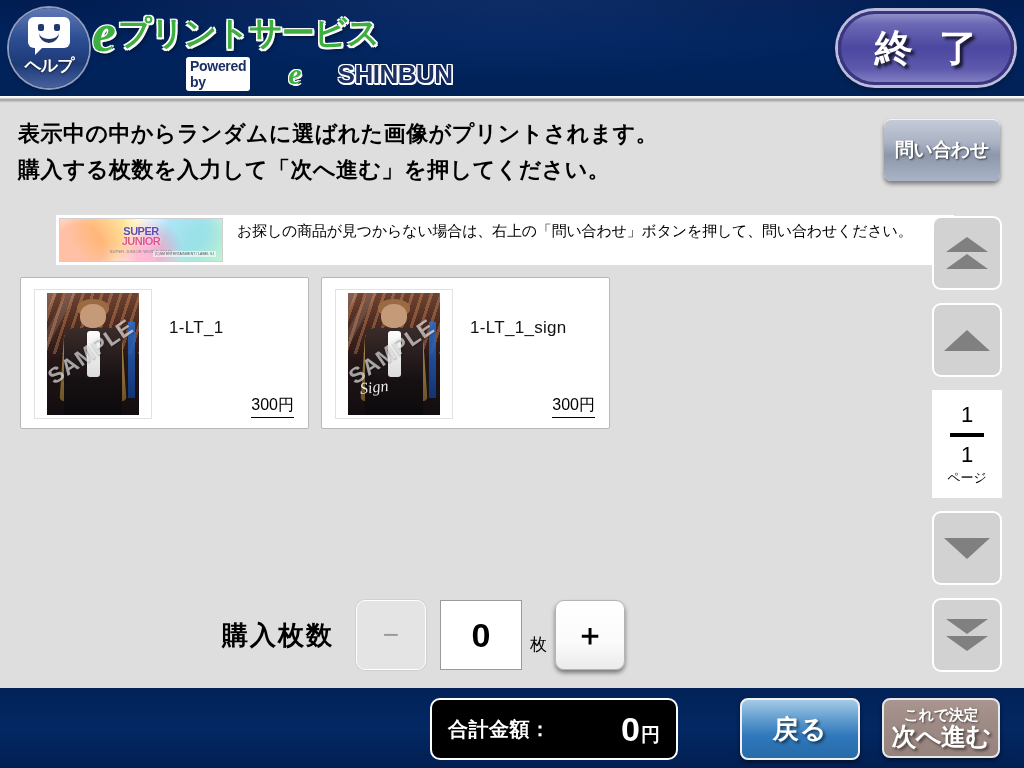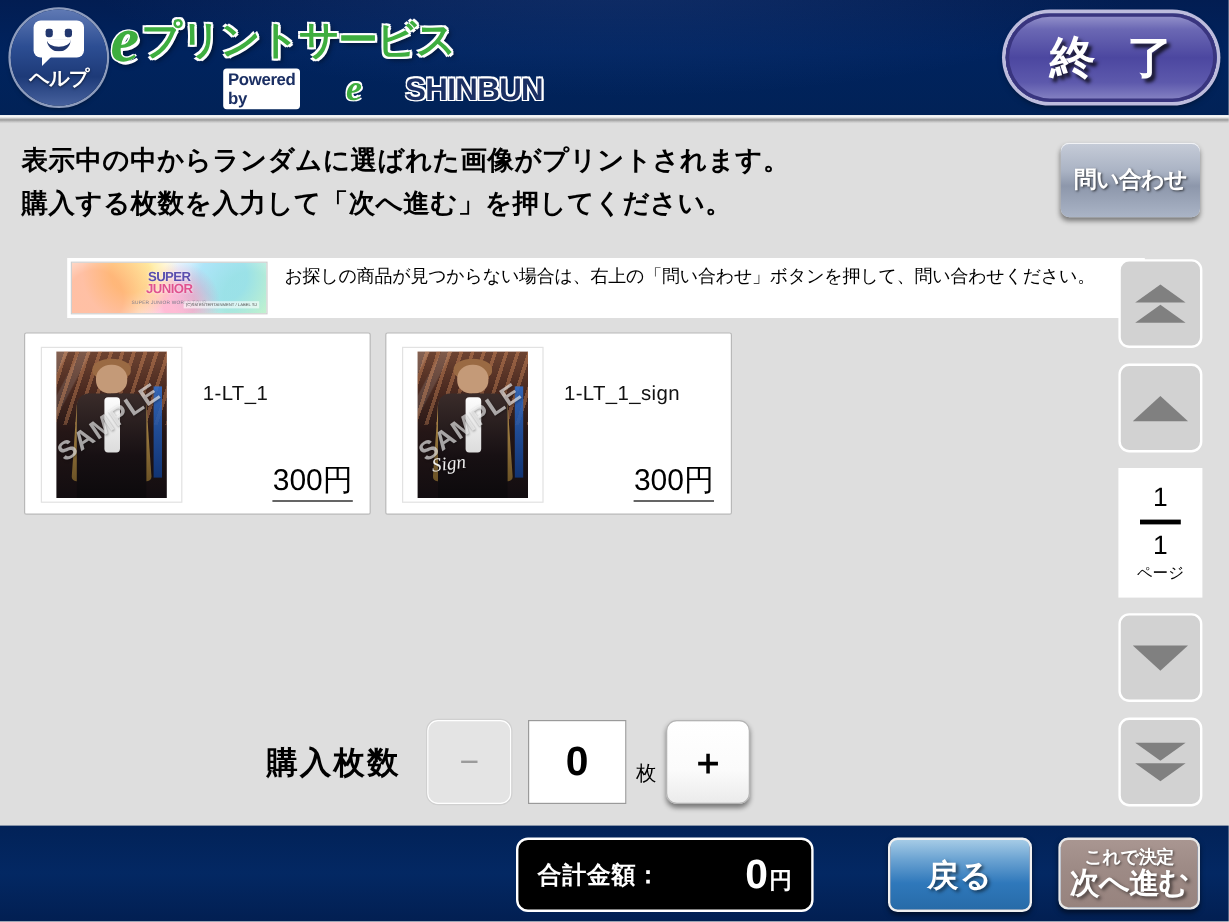--- a/index.html
+++ b/index.html
@@ -214,21 +214,21 @@
     font-family:"Liberation Serif", serif; font-style:italic; font-size:16px;
     color:rgba(255,255,255,.92); transform: rotate(-7deg);
     text-shadow:0 0 2px rgba(0,0,0,.5);
   }
   .card-name {
     position:absolute; left:148px; top:40px; right:10px;
     font-size:17px; color:#111; letter-spacing:.3px;
   }
   .card-price {
     position:absolute; right:14px; bottom:10px;
-    font-size:25px; color:#000; font-weight:normal;
+    font-size:16px; color:#000; font-weight:normal;
     border-bottom:1.6px solid #000; padding-bottom:1px;
   }
 
   
   .pager { position:absolute; left:932px; top:216px; width:70px; }
   .pg-btn {
     width:70px; height:74px; background:#d2d2d2;
     border:2px solid #fff; border-radius:9px;
     display:flex; flex-direction:column; align-items:center; justify-content:center;
     gap:2px; cursor:pointer; margin-bottom:13px;

